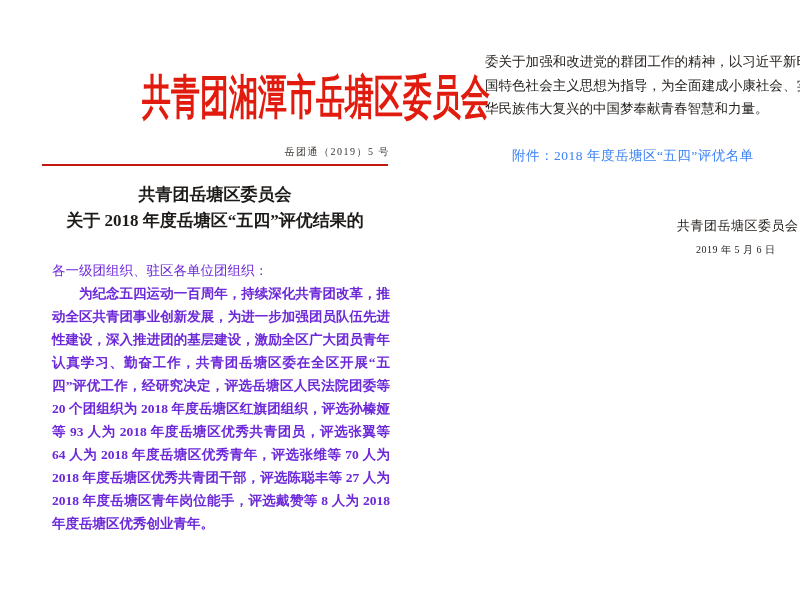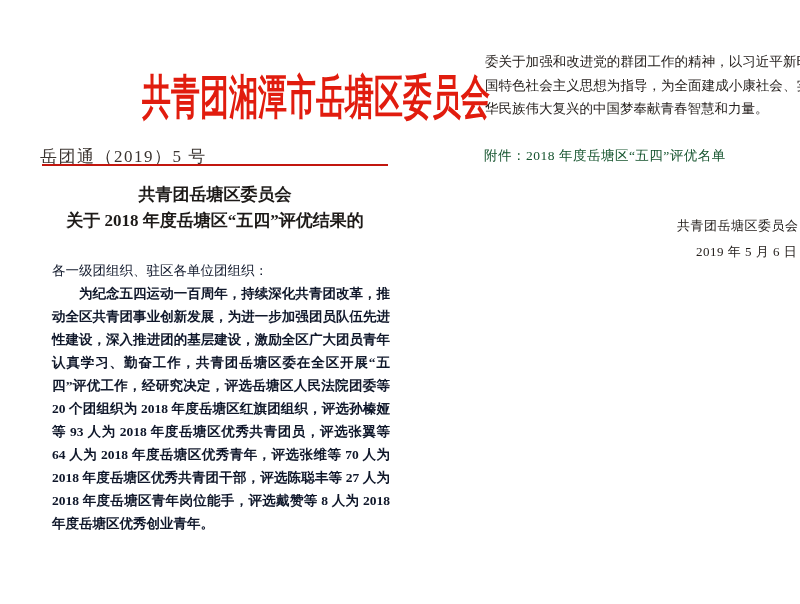--- a/index.html
+++ b/index.html
@@ -30,22 +30,22 @@
     font-size: 46px;
     font-weight: bold;
     letter-spacing: 0px;
     transform: scale(0.63, 1.02);
     transform-origin: center top;
     line-height: 1.1;
   }
   .doc-number {
     position: absolute;
     top: 145px; left: 40px; width: 350px;
-    text-align: left;
-    font-size: 17px;
+    text-align: right;
+    font-size: 10px;
     letter-spacing: 1.5px;
     color: #3b3430;
   }
   .red-rule {
     position: absolute;
     top: 164px; left: 42px; width: 346px; height: 2px;
     background: var(--rule-red, #c2170f);
   }
   .notice-title {
     position: absolute;
@@ -55,54 +55,54 @@
     font-size: 17px;
     line-height: 26px;
     color: #1d1a18;
   }
   .body-text {
     position: absolute;
     top: 259px; left: 52px; width: 338px;
     font-size: 13.5px;
     line-height: 23px;
     text-align: justify;
-    color: #0f172a;
+    color: #6d28d9;
   }
   .body-text .salutation { text-indent: 0; }
   .body-text p.indent { text-indent: 2em; margin: 0; font-weight: bold; }
 
   
   .continuation {
     position: absolute;
     top: 50px; left: 485px; width: 352px;
     font-size: 13.5px;
     line-height: 23.5px;
     text-align: justify;
     color: #26211e;
   }
   .attachment {
     position: absolute;
-    top: 147px; left: 484px;
+    top: 147px; left: 512px;
     font-size: 13.5px;
     letter-spacing: 0.5px;
-    color: #14532d;
+    color: #3b82f6;
     white-space: nowrap;
   }
   .signature {
     position: absolute;
     top: 217px; left: 677px;
     font-size: 13px;
     letter-spacing: 0.5px;
     color: #26211e;
     white-space: nowrap;
   }
   .sig-date {
     position: absolute;
     top: 243px; left: 696px;
-    font-size: 13px;
+    font-size: 10px;
     letter-spacing: 0.5px;
     color: #26211e;
     white-space: nowrap;
   }
 </style>
 </head>
 <body>
 
 <div class="stage">
 

